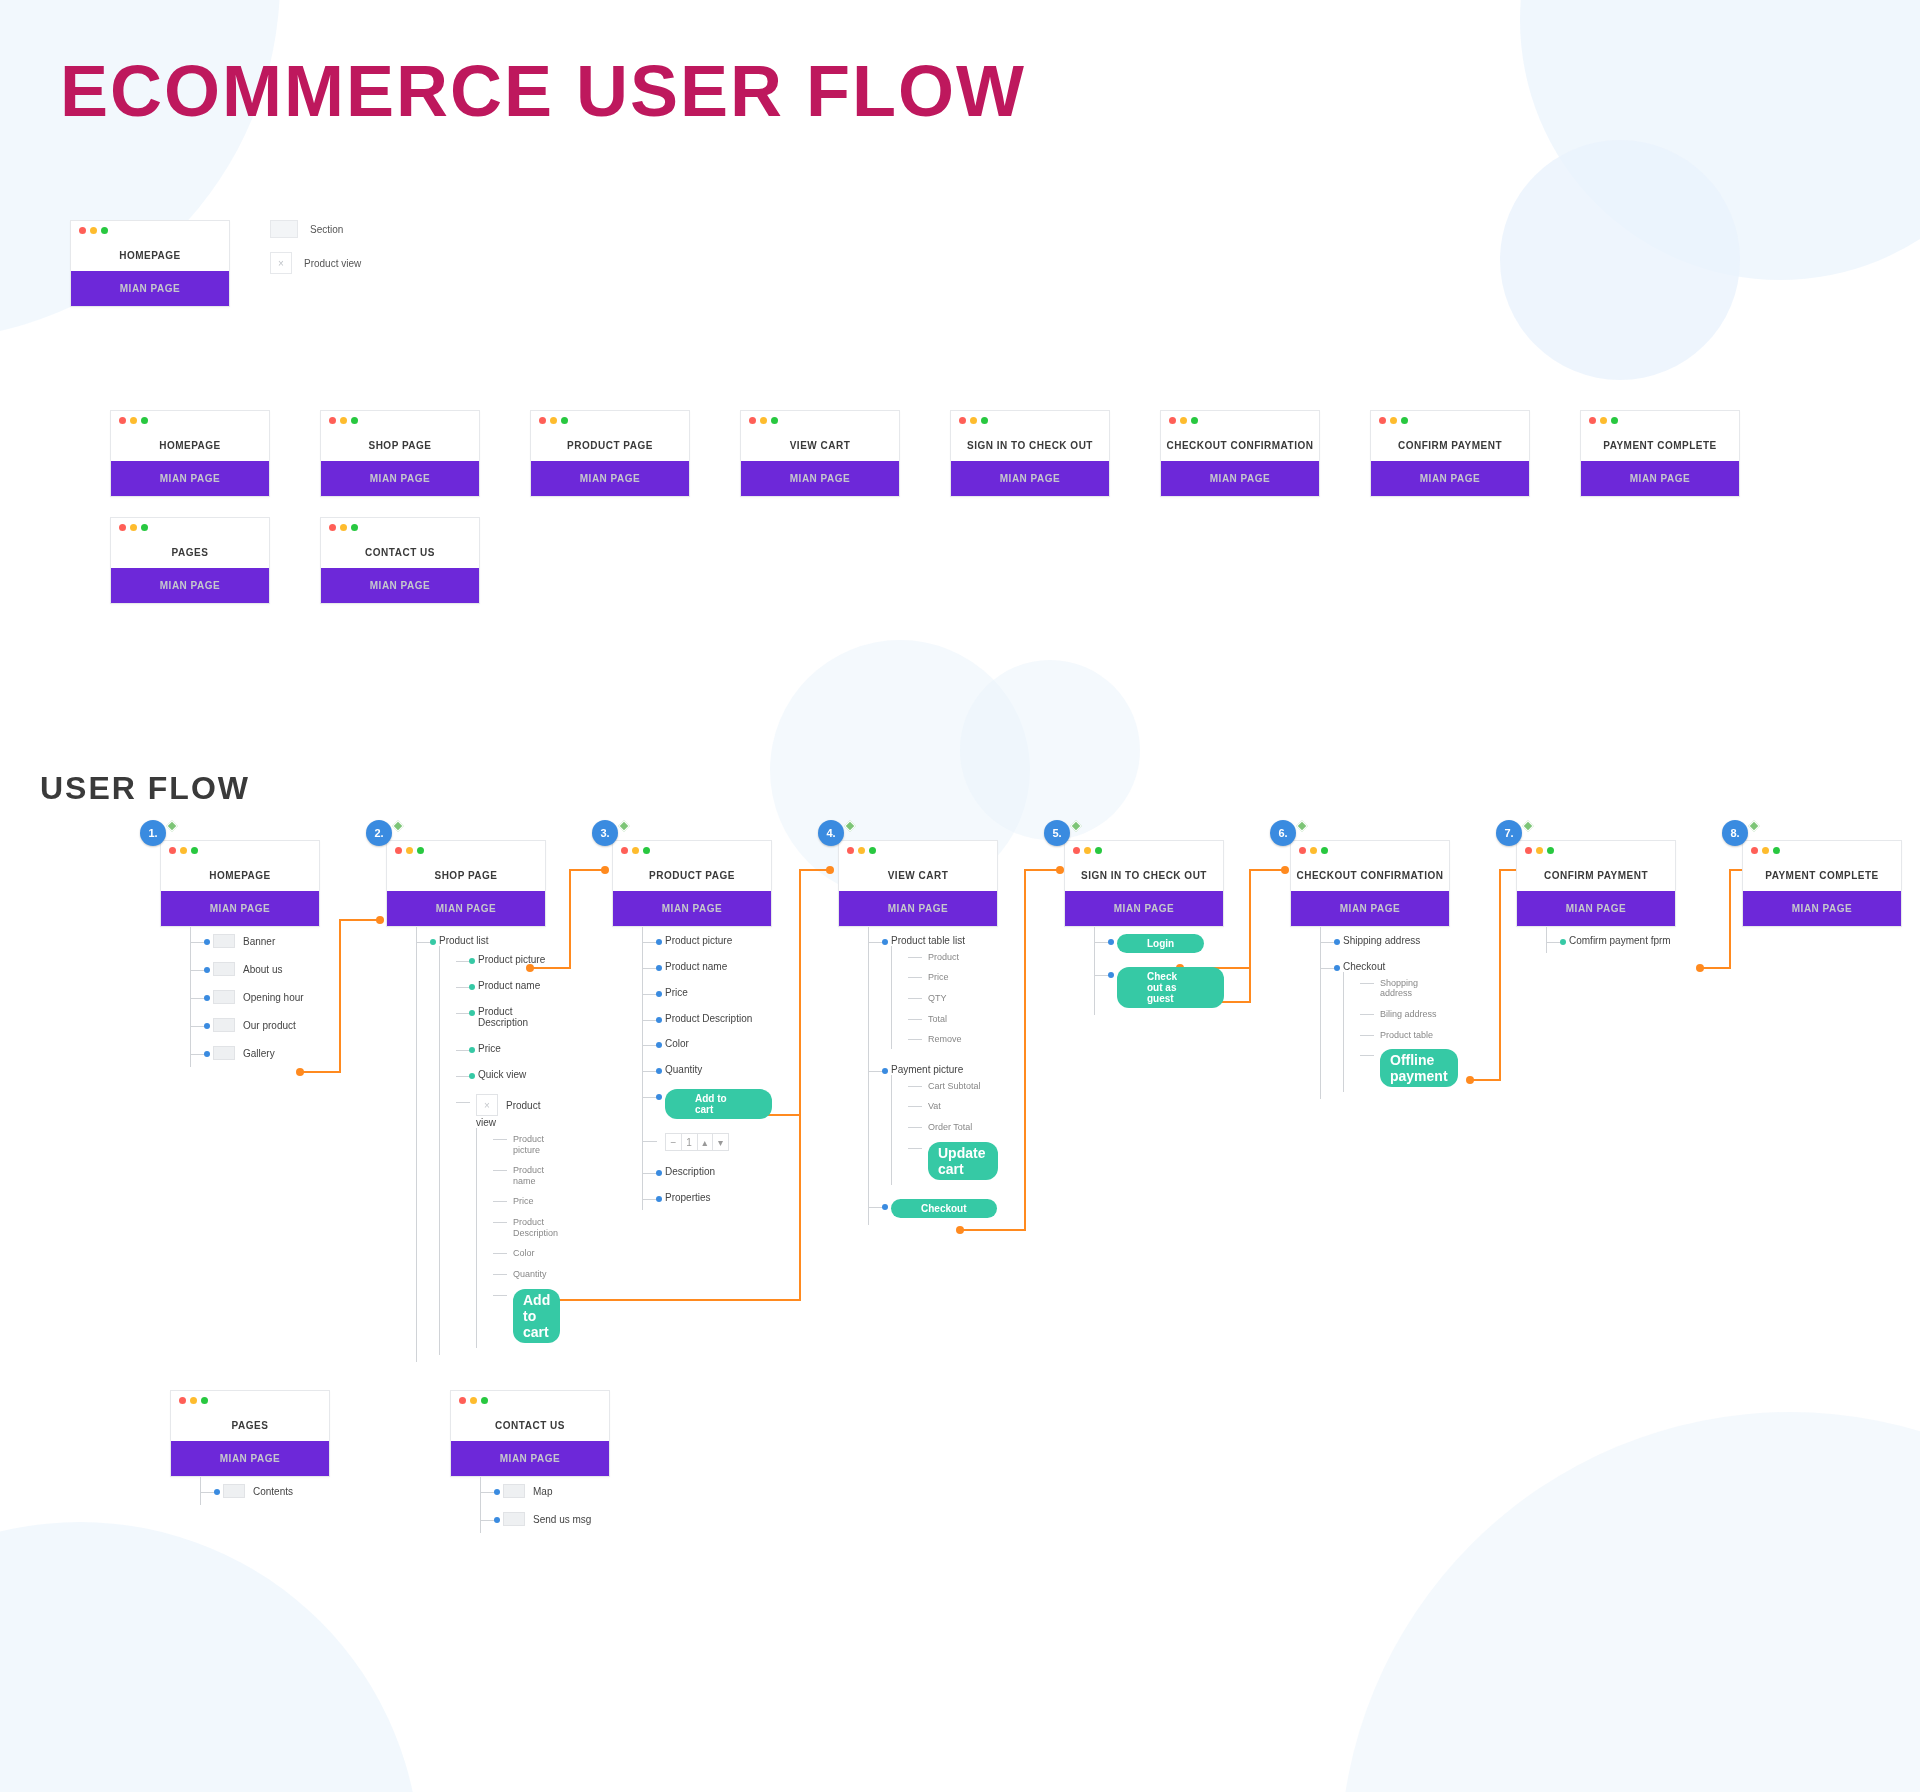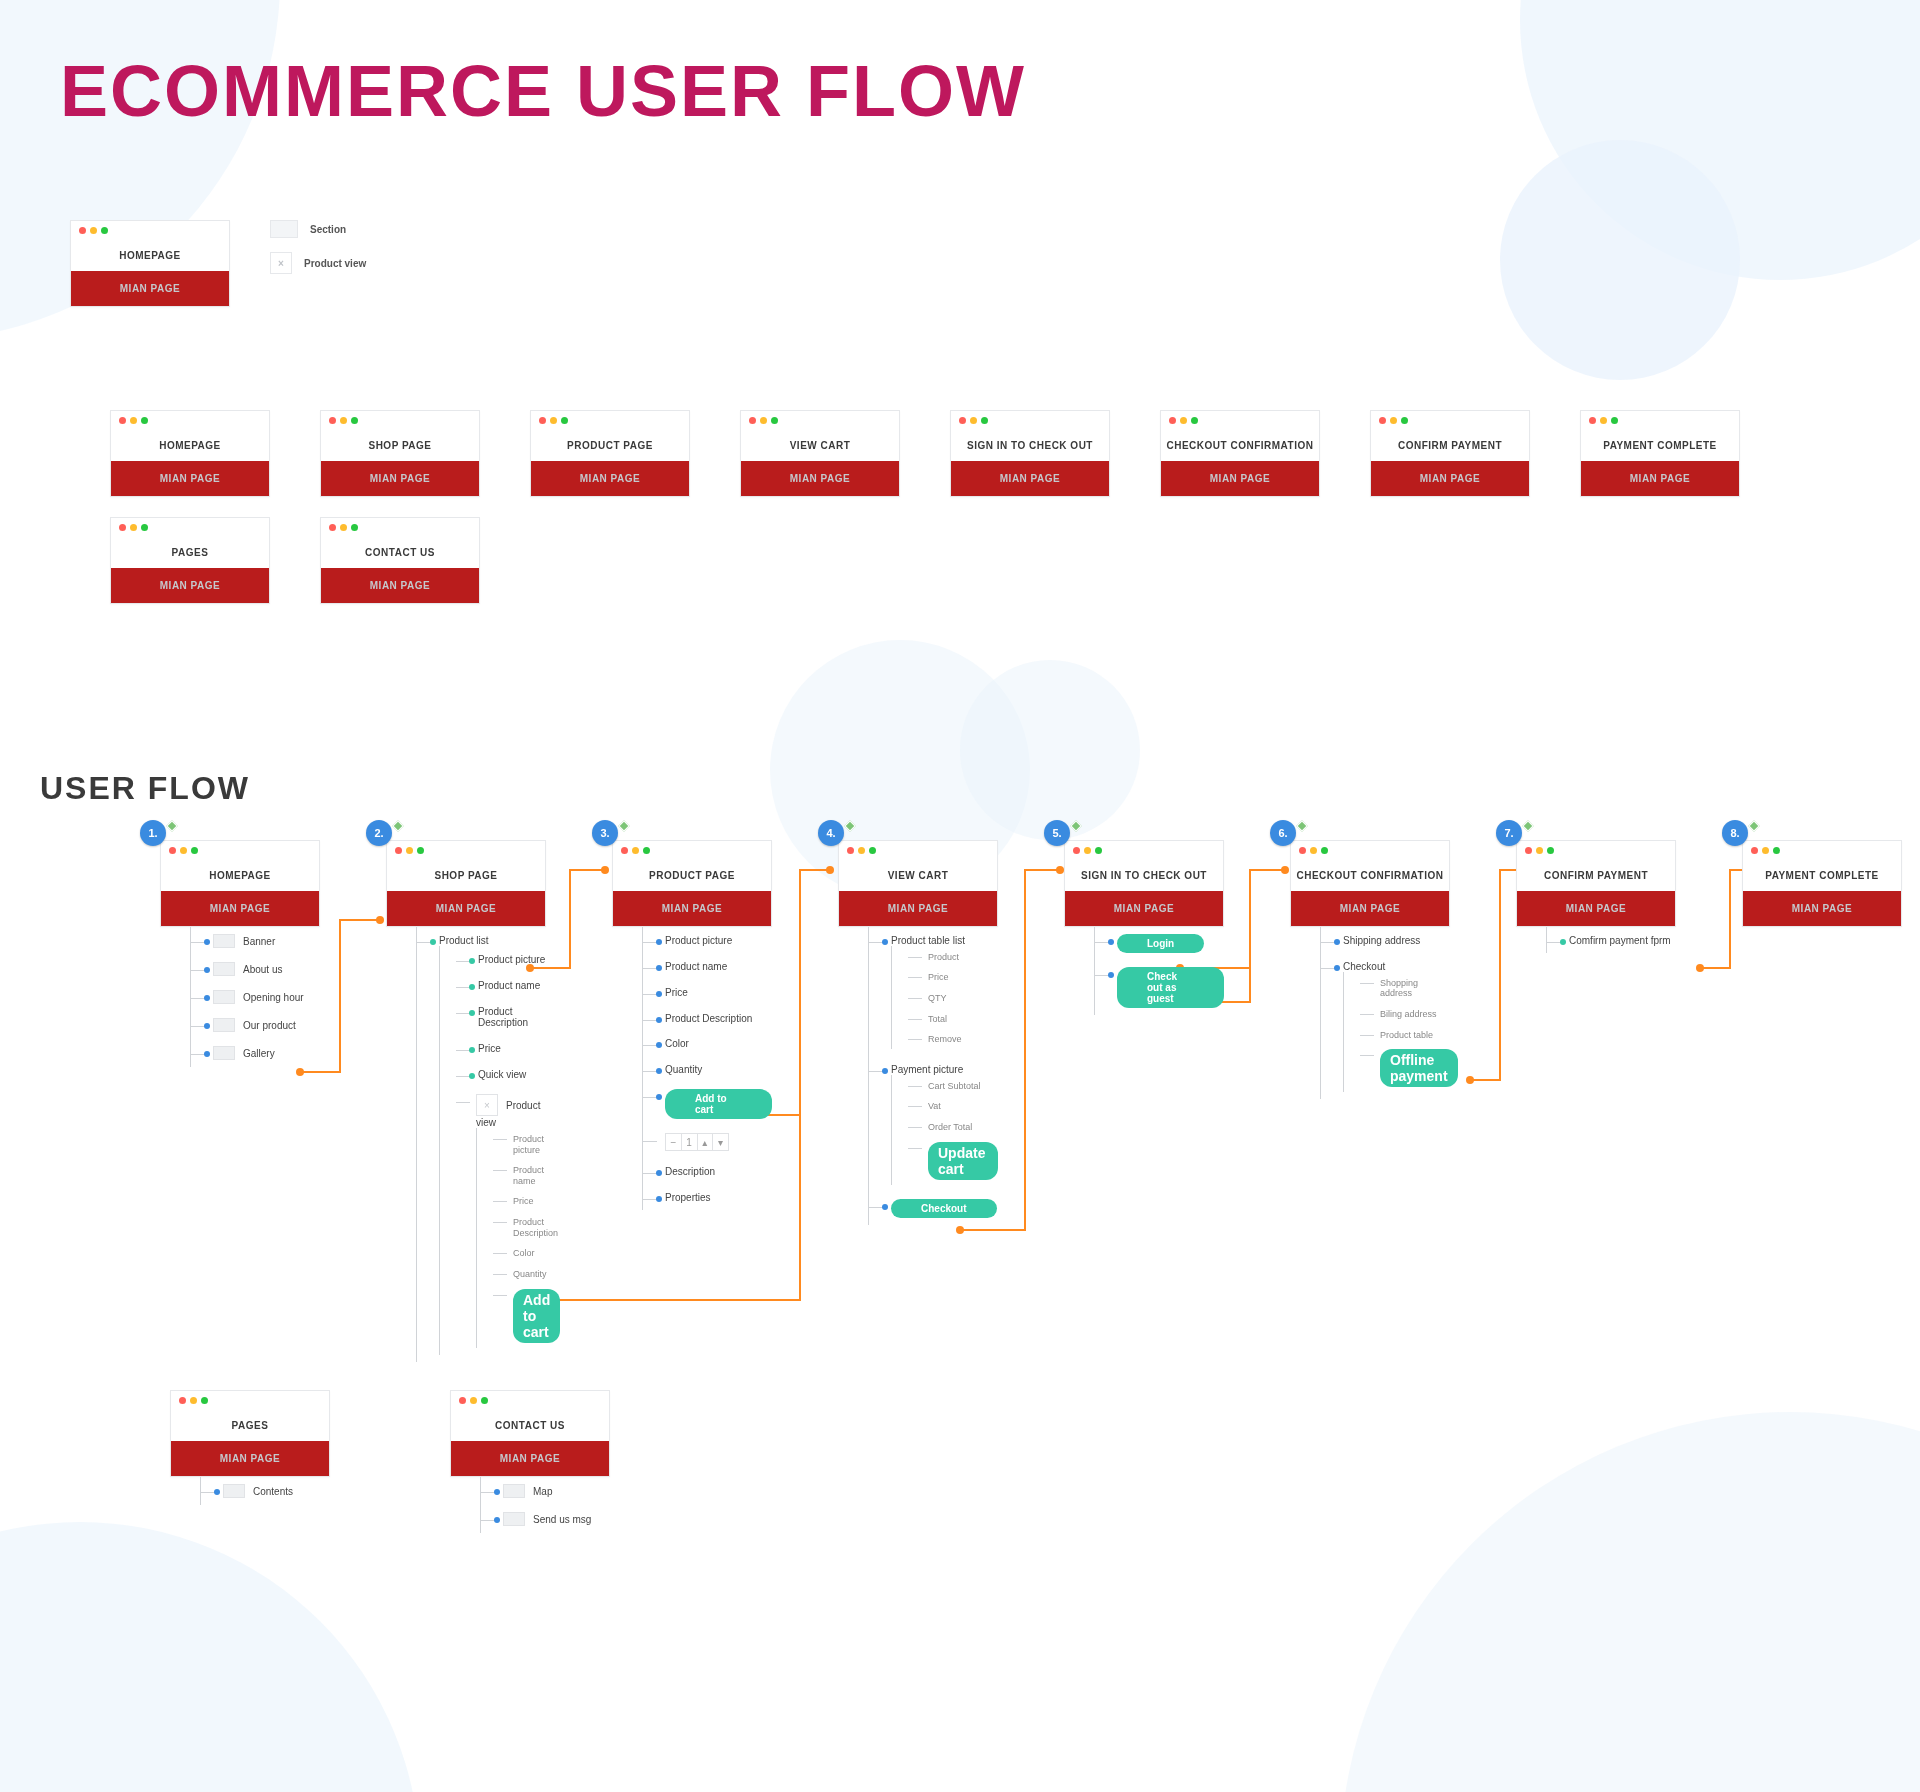--- a/index.html
+++ b/index.html
@@ -42,33 +42,33 @@
   .dots { display: flex; gap: 4px; padding: 6px 8px 0 8px; }
   .dots span { width: 7px; height: 7px; border-radius: 50%; display: inline-block; }
   .dots .r { background: #ff5f57; }
   .dots .y { background: #febc2e; }
   .dots .g { background: #28c840; }
   .card-title {
     font-size: 10px; font-weight: 700; text-align: center;
     padding: 16px 4px 10px 4px; color: #3a3a3a; letter-spacing: .5px;
   }
   .card-sub {
-    background: #b91c1c; color: #c5c8cc; font-size: 10px; font-weight: 700;
+    background: #6d28d9; color: #c5c8cc; font-size: 10px; font-weight: 700;
     text-align: center; padding: 12px 4px; letter-spacing: .5px;
   }
 
   
   .legend { position: absolute; left: 70px; top: 220px; display: flex; gap: 40px; align-items: flex-start; }
   .legend .sec-box { width: 28px; height: 18px; background: #f3f5f7; border: 1px solid #e6e8eb; }
   .legend .pv-box {
     width: 22px; height: 22px; background: #fff; border: 1px solid #e6e8eb;
     display:flex; align-items:center; justify-content:center; color:#bfc3c8; font-size:10px;
   }
   .legend-row { display:flex; align-items:center; gap:12px; font-size:10px; color:#555; }
-  .legend-col { display:flex; flex-direction:column; gap:14px;font-weight:bold; }
+  .legend-col { display:flex; flex-direction:column; gap:14px; }
 
   
   .page-section { position: absolute; left: 60px; top: 380px; }
   .page-grid { margin-top: 30px; margin-left: 50px; display: flex; flex-direction: column; gap: 20px; }
   .page-row { display: flex; gap: 50px; }
 
   
   .flow-section { position: absolute; left: 40px; top: 770px; }
   .flow-row { position:absolute; display:flex; gap: var(--gap,68px); }
   .flow-row.main { left: 120px; top: 70px; --gap: 66px; }

